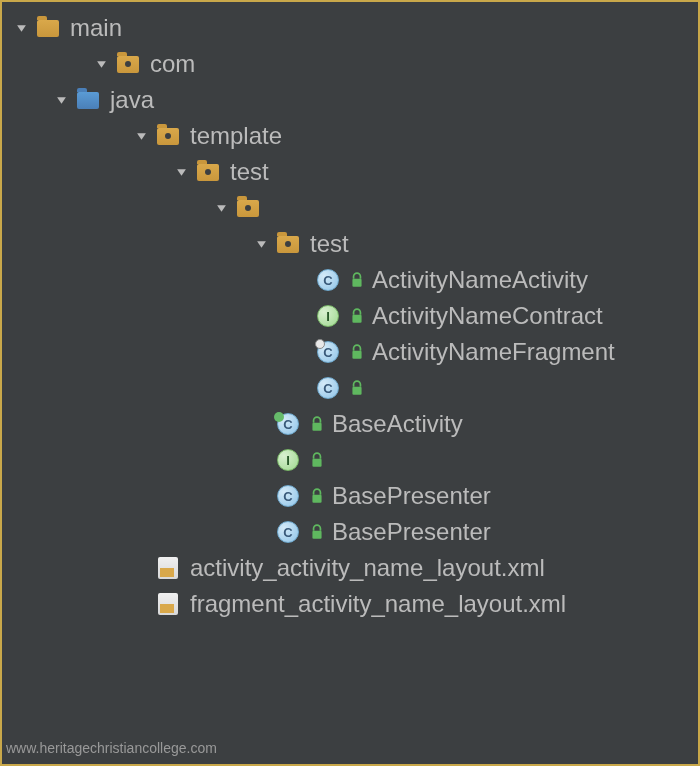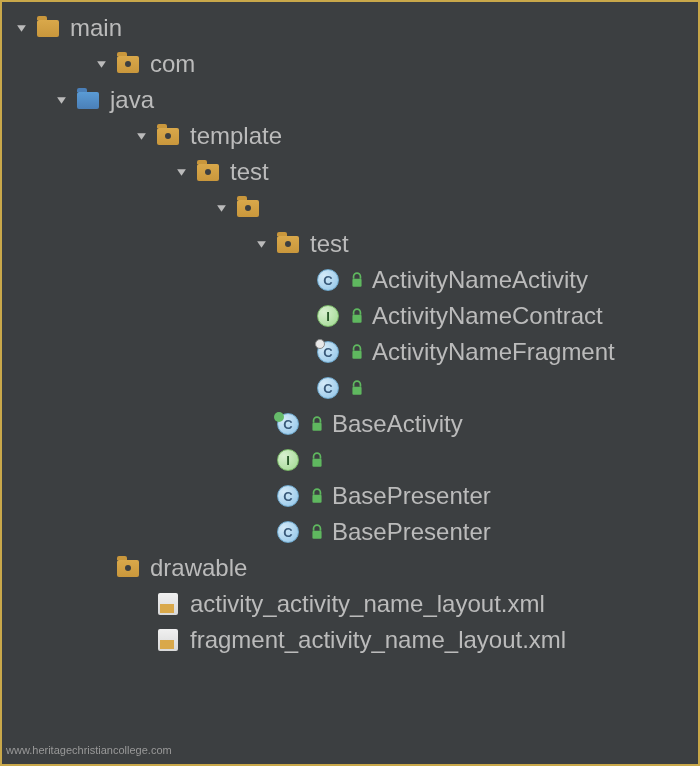--- a/index.html
+++ b/index.html
@@ -145,21 +145,21 @@
       content:"";
       position:absolute;
       bottom:2px;left:2px;
       width:14px;height:9px;
       background:#d9a84a;
     }
     .label { font-size: 24px; }
     .watermark{
       position:absolute;
       bottom:10px; left:6px;
-      font-size:11px;
+      font-size:14px;
       color:#999;
       font-family:Arial;
     }
   </style>
 </head>
 <body>
 
 <div class="tree">
 
   <div class="tree-row">
@@ -432,31 +432,20 @@
     <span class="lock-icon">
         <svg viewBox="0 0 12 14">
           <path d="M3 6V4a3 3 0 016 0v2" fill="none" stroke="#5fb85f" stroke-width="1.5"></path>
           <rect x="2" y="6" width="8" height="7" rx="1" fill="#5fb85f"></rect>
         </svg>
       </span>
     <span class="label">BasePresenter</span>
   </div>
 
 
-  <div class="tree-row">
-    <span class="indent"></span>
-      <span class="indent"></span>
-    <span class="arrow empty"></span>
-    <span class="icon">
-        <span class="folder-pkg">
-          <span class="dot"></span>
-        </span>
-      </span>
-    <span class="label">drawable</span>
-  </div>
 
 
   <div class="tree-row">
     <span class="indent"></span>
       <span class="indent"></span>
       <span class="indent"></span>
     <span class="arrow empty"></span>
     <span class="icon">
         <span class="file-xml"></span>
       </span>

